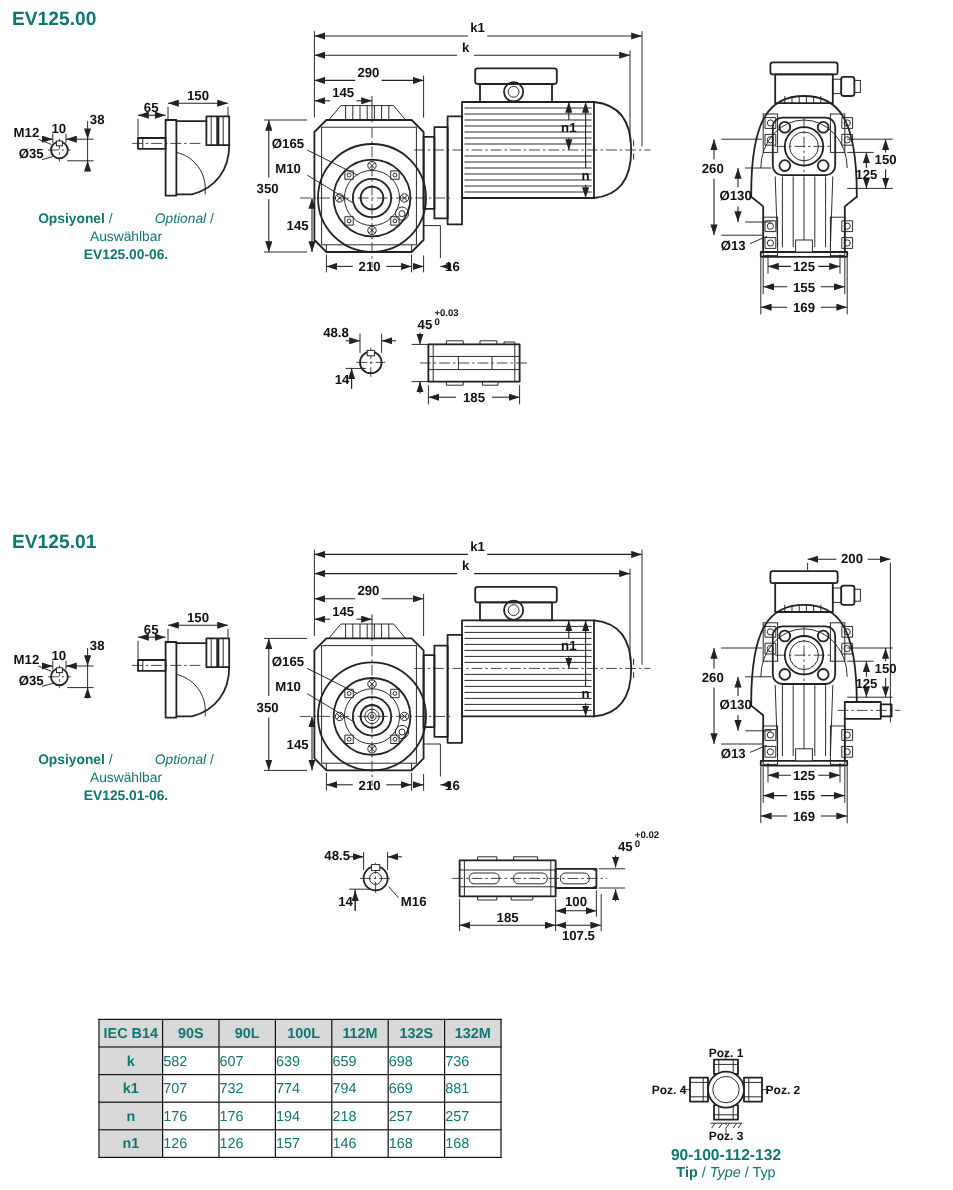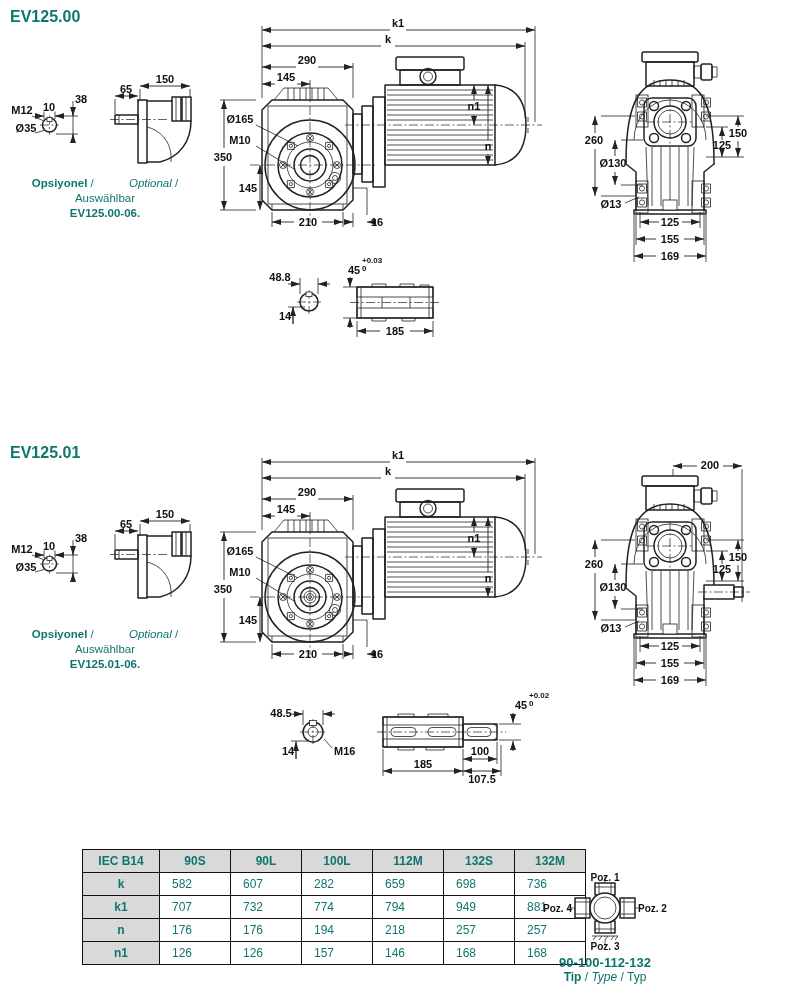--- a/index.html
+++ b/index.html
@@ -14,21 +14,21 @@
   text.dt{font:bold 11px "Liberation Sans",sans-serif;fill:#111;}
   text.ds{font:bold 8px "Liberation Sans",sans-serif;fill:#111;}
   text.mid{text-anchor:middle;}
   text.end{text-anchor:end;}
   .sec-title{position:absolute;font:bold 16px "Liberation Sans",sans-serif;}
   .note{position:absolute;left:2px;width:206px;text-align:center;font:11.5px "Liberation Sans",sans-serif;line-height:15px;}
   .note .b{font-weight:bold;}
   .note .i{font-style:italic;padding-left:32px;}
   .dim-table{position:absolute;left:82px;top:849px;border-collapse:collapse;}
   .dim-table th,.dim-table td{border:1.6px solid #111;height:22px;vertical-align:middle;
-      font:12px "Liberation Sans",sans-serif;padding:0 12px;}
+      font:12px "Liberation Sans",sans-serif;padding:0 0;}
   .dim-table th{background:#d9d9d9;font-weight:bold;width:46px;}
   .dim-table th.corner{width:52px;}
   .dim-table td{width:36px;font-weight:normal;}
   .klemens-title{position:absolute;left:430px;top:851px;font:11px "Liberation Sans",sans-serif;white-space:nowrap;}
   .klemens-title .b{font-weight:bold;}
   .klemens-title .i{font-style:italic;}
   .sizes-line{position:absolute;left:540px;top:955px;width:130px;text-align:center;
       font:bold 13px "Liberation Sans",sans-serif;}
   .tip-line{position:absolute;left:540px;top:970px;width:130px;text-align:center;
       font:12px "Liberation Sans",sans-serif;}
@@ -535,32 +535,32 @@
     <th>90L</th>
     <th>100L</th>
     <th>112M</th>
     <th>132S</th>
     <th>132M</th>
   </tr>
   <tr>
     <th>k</th>
     <td>582</td>
     <td>607</td>
-    <td>282</td>
+    <td>639</td>
     <td>659</td>
     <td>698</td>
     <td>736</td>
   </tr>
   <tr>
     <th>k1</th>
     <td>707</td>
     <td>732</td>
     <td>774</td>
     <td>794</td>
-    <td>949</td>
+    <td>669</td>
     <td>881</td>
   </tr>
   <tr>
     <th>n</th>
     <td>176</td>
     <td>176</td>
     <td>194</td>
     <td>218</td>
     <td>257</td>
     <td>257</td>

